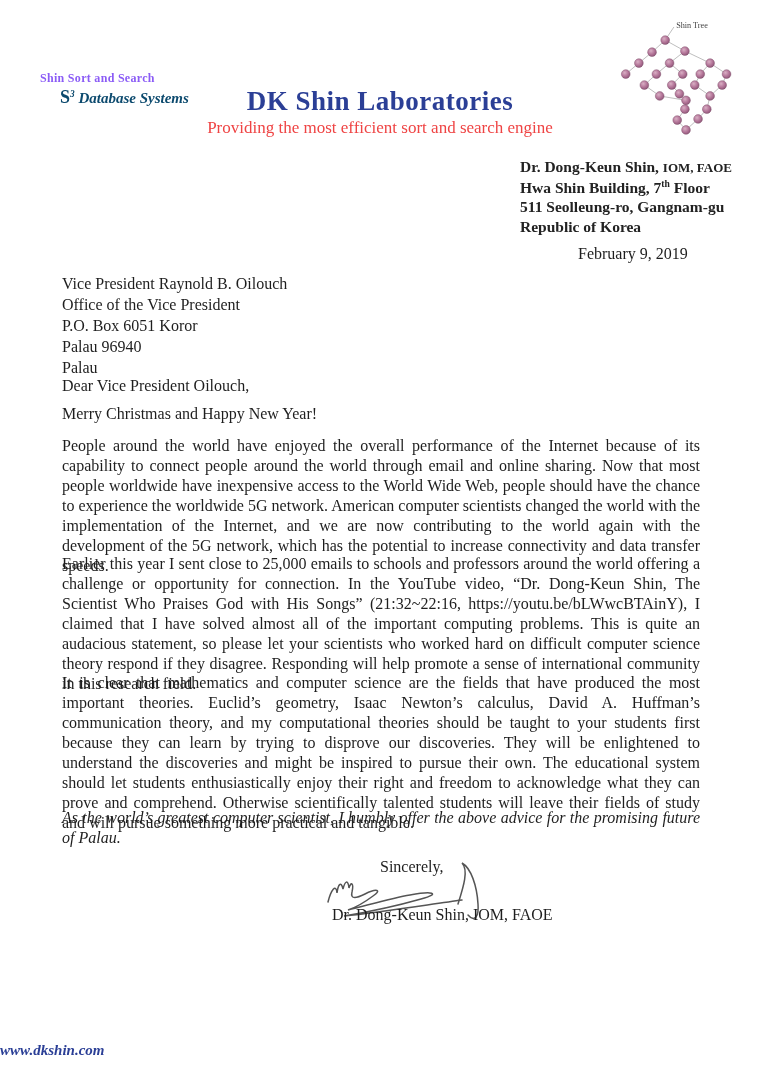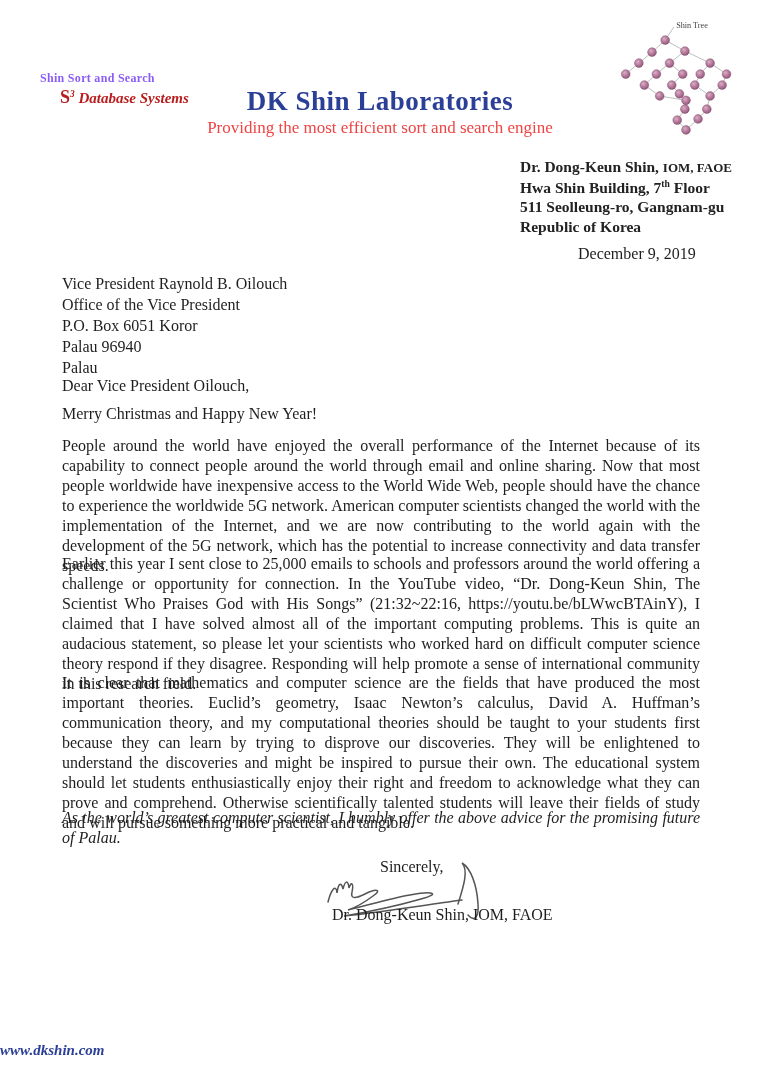--- a/index.html
+++ b/index.html
@@ -8,21 +8,21 @@
     width:760px;height:1082px;
     margin:0 auto;
     background:#ffffff;
     font-family:"Liberation Serif","DejaVu Serif",serif;
     color:#1e1e1e;
     overflow:hidden;
   }
   .abs{position:absolute;}
   
   .brand-name{font-size:12px;font-weight:bold;color:#8b5cf6;letter-spacing:.3px;margin-top:33px;}
-  .brand-sub{font-size:15px;font-weight:bold;font-style:italic;color:#b91c1c;margin-left:20px;margin-top:1px;}
+  .brand-sub{font-size:15px;font-weight:bold;font-style:italic;color:#0c4a6e;margin-left:20px;margin-top:1px;}
   .brand-sub .big-s{font-size:18px;font-style:normal;}
   sup{font-size:62%;vertical-align:super;line-height:0;}
   
   .title-wrap{top:86px;left:0;width:100%;text-align:center;}
   .company-title{font-size:27px;font-weight:bold;color:#2b3f96;letter-spacing:.5px;}
   .company-tagline{font-size:17px;color:#ef4444;margin-top:1px;}
   
   .sender{top:157px;left:520px;font-weight:bold;font-size:15.5px;line-height:19.5px;color:#222;}
   .sender .sm{font-size:13px;}
   .date{top:245px;left:578px;font-size:16px;}
@@ -128,21 +128,21 @@
     <div class="company-tagline">Providing the most efficient sort and search engine</div>
   </div>
 
   <div class="abs sender">
     <div><span>Dr. Dong-Keun Shin, </span><span class="sm">IOM, FAOE</span></div>
     <div><span>Hwa Shin Building, 7</span><sup>th</sup><span> Floor</span></div>
     <div>511 Seolleung-ro, Gangnam-gu</div>
     <div>Republic of Korea</div>
   </div>
 
-  <div class="abs date">December 9, 2019</div>
+  <div class="abs date">February 9, 2019</div>
 
   <div class="abs recipient">
     <div>Vice President Raynold B. Oilouch</div>
     <div>Office of the Vice President</div>
     <div>P.O. Box 6051 Koror</div>
     <div>Palau 96940</div>
     <div>Palau</div>
   </div>
 
   <div class="abs salutation">Dear Vice President Oilouch,</div>

